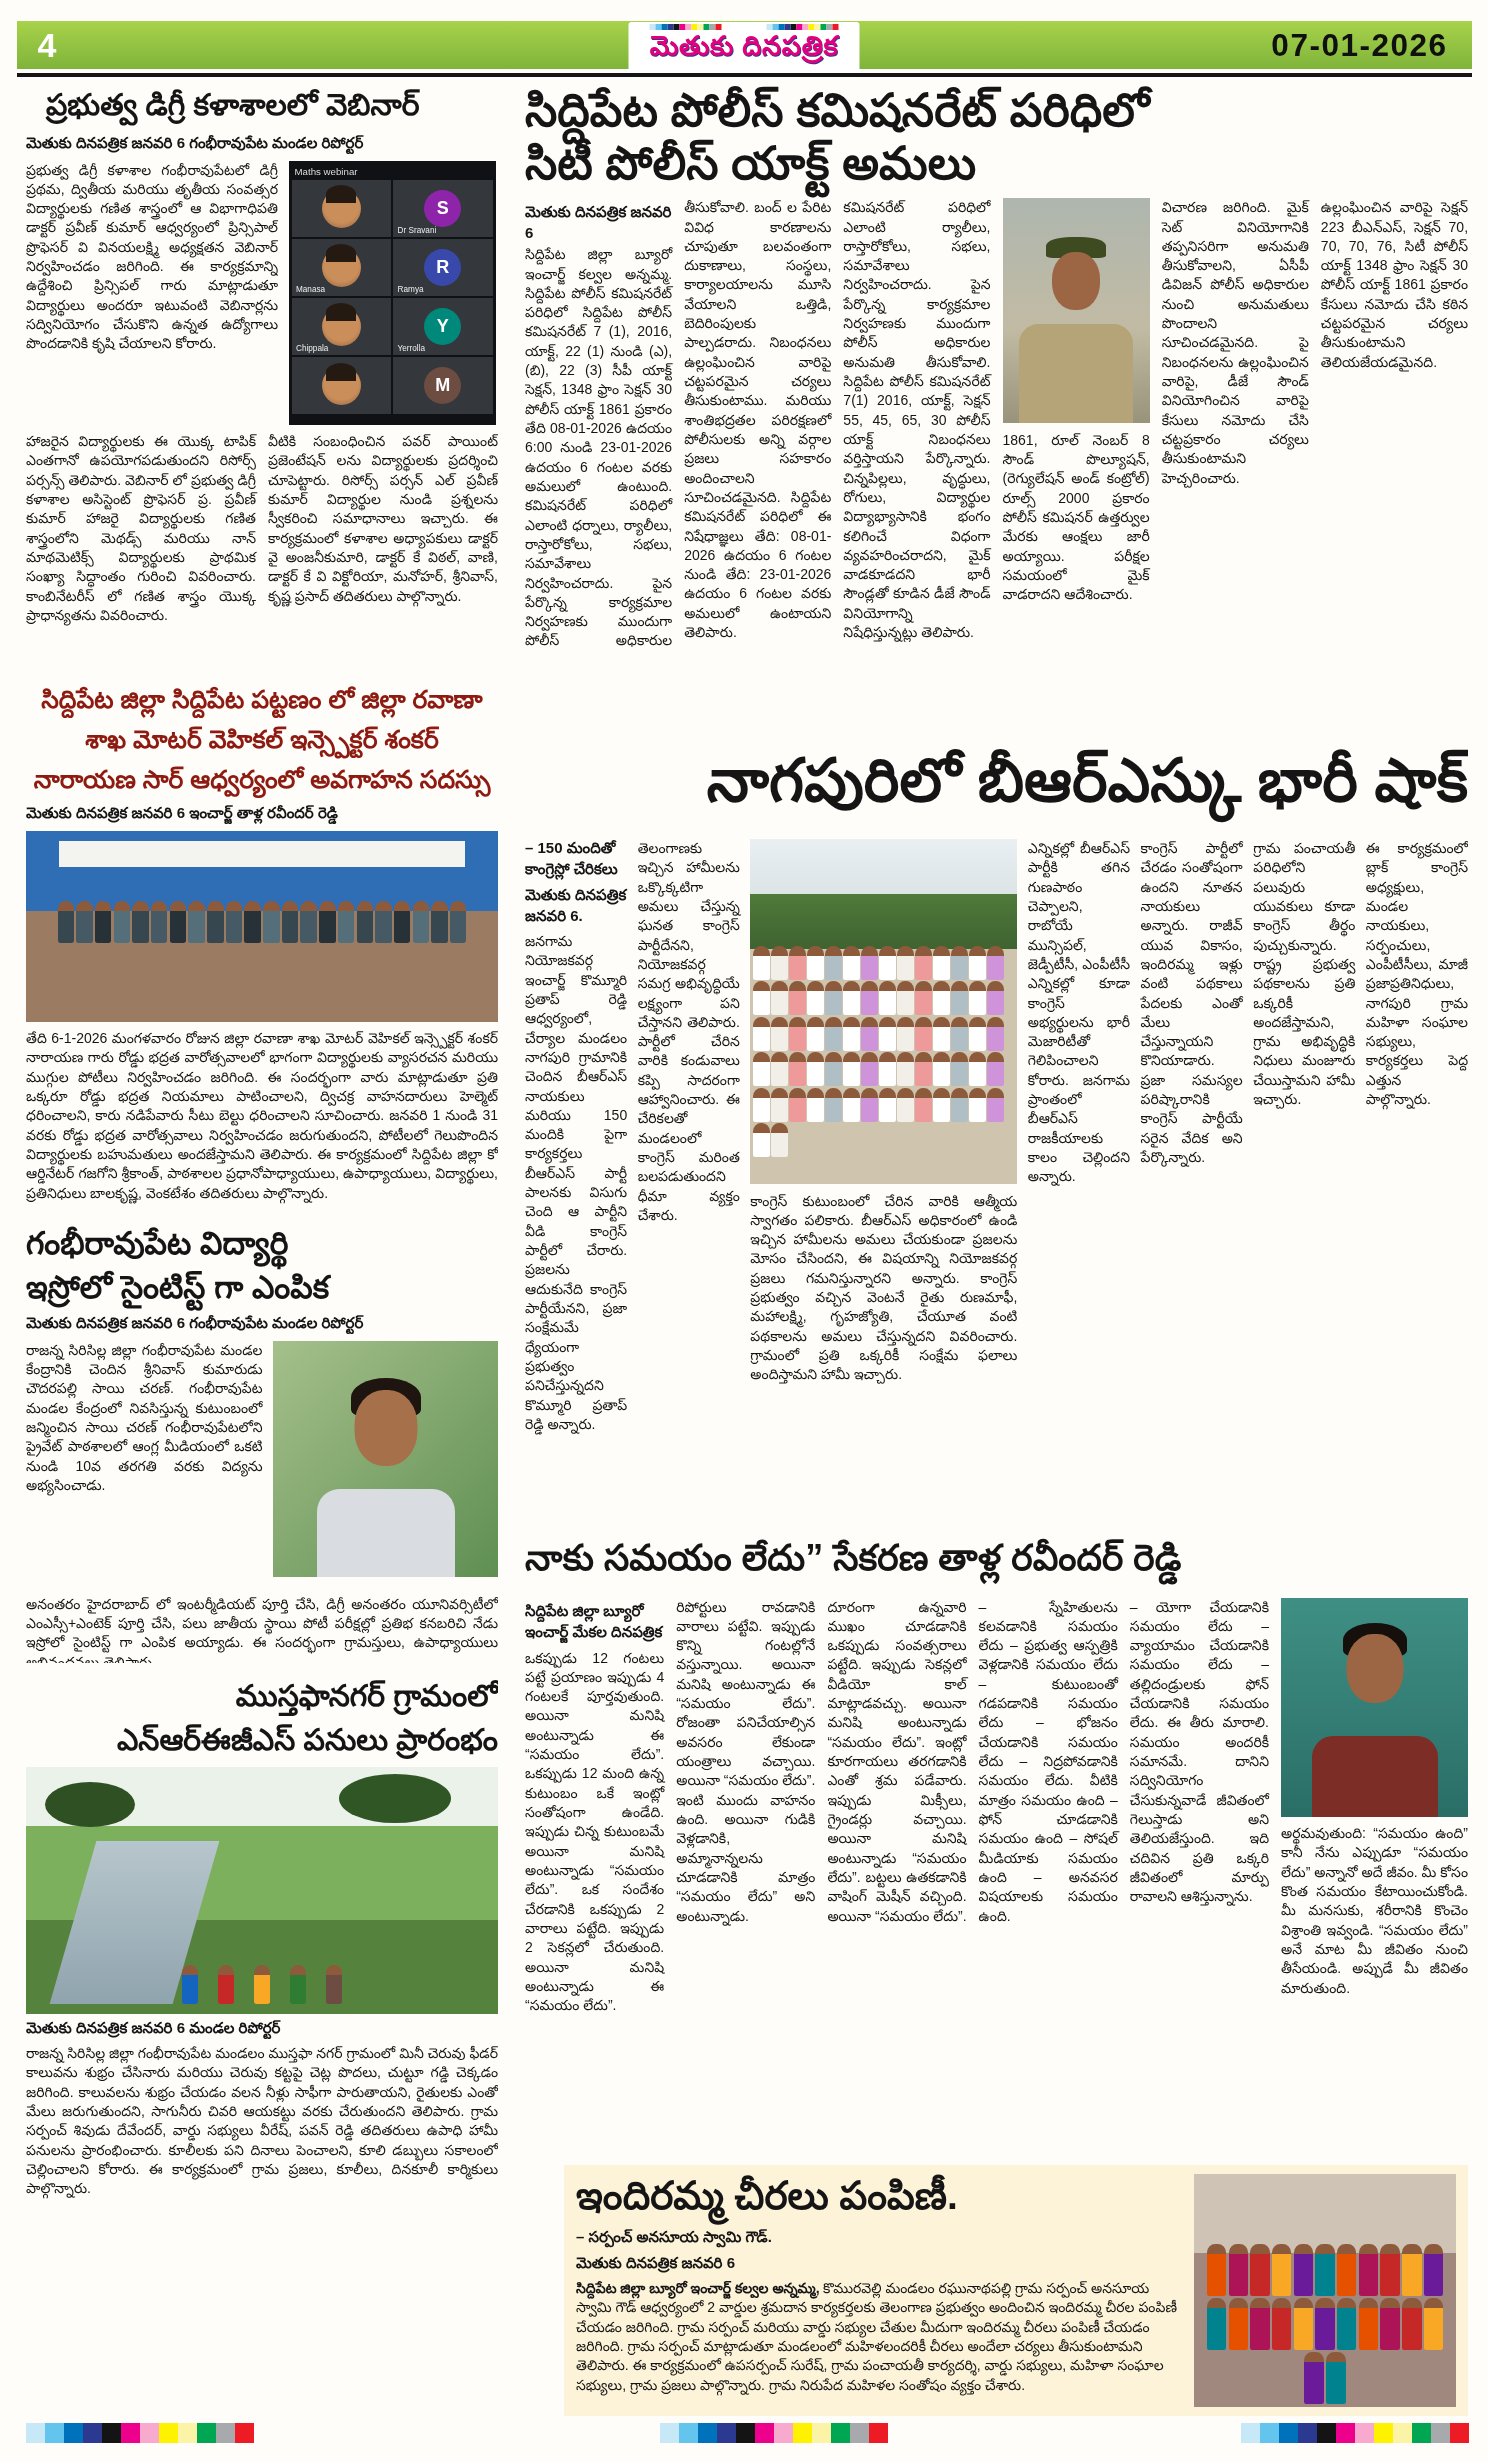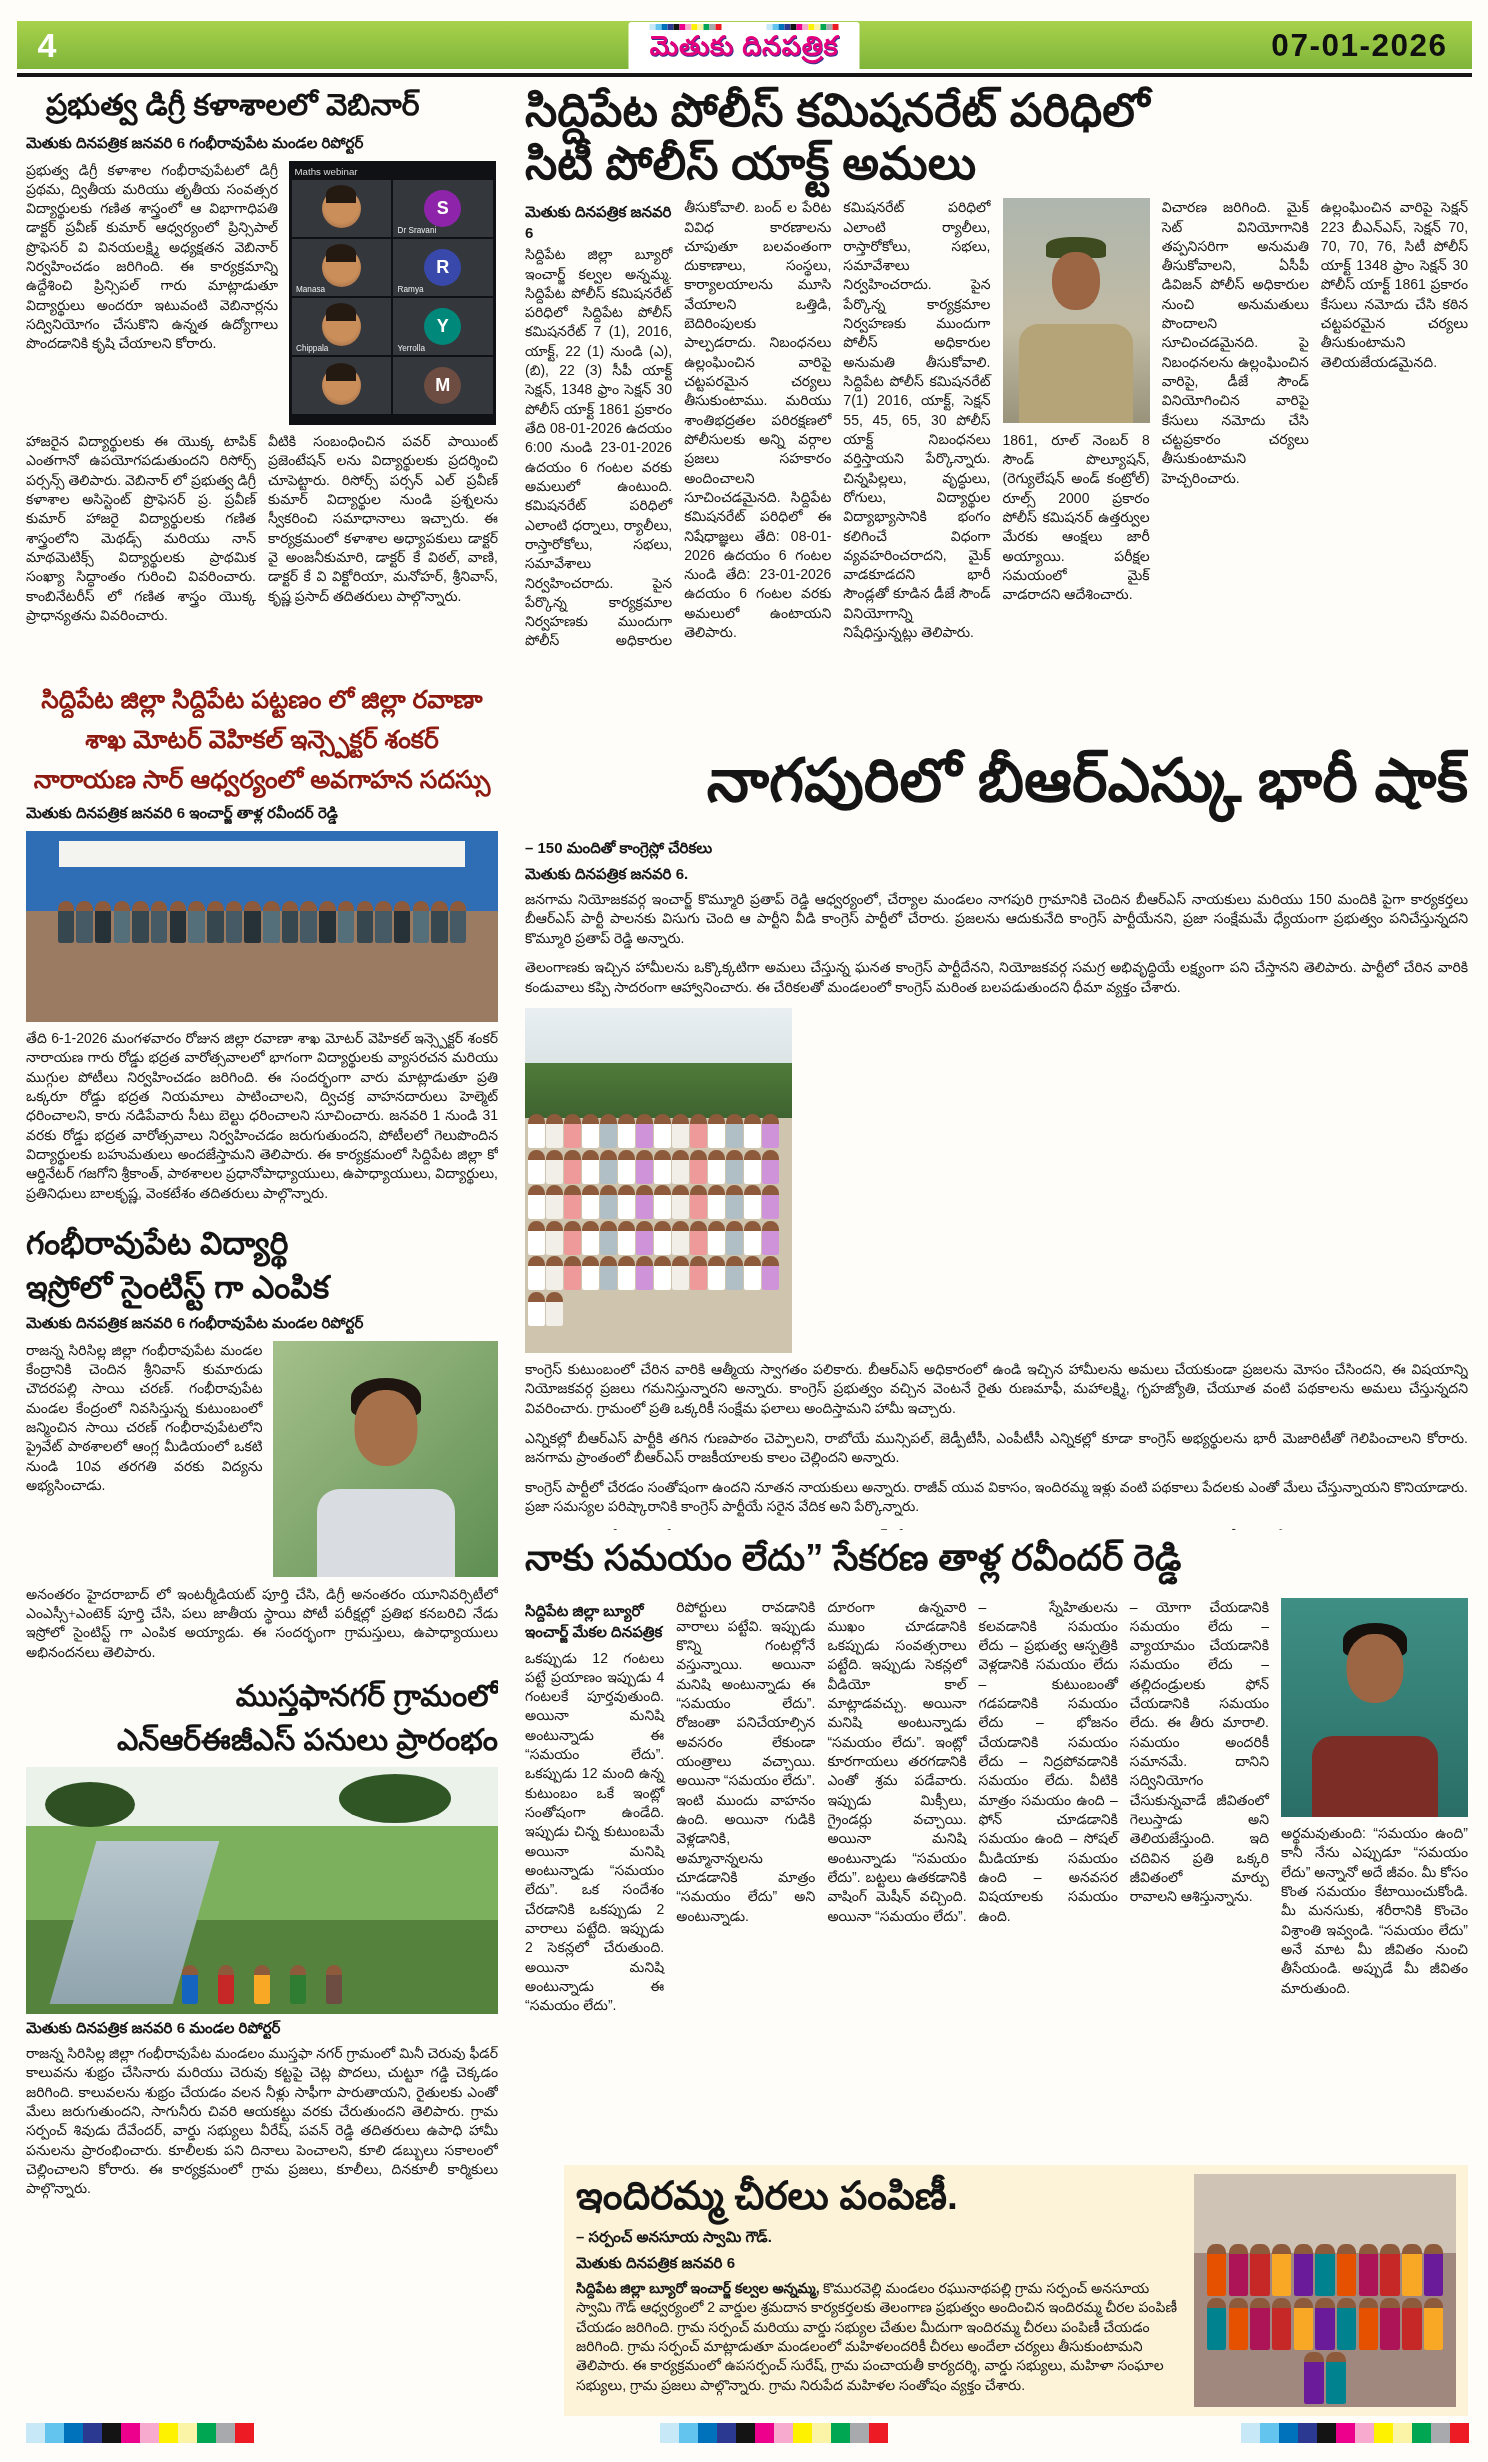--- a/index.html
+++ b/index.html
@@ -67,21 +67,21 @@
   .officer-photo { width:100%; height:225px; margin-bottom:7.5px; position:relative; overflow:hidden;
     background:linear-gradient(180deg,#aeb6ae 0%, #c2bba4 58%, #9a937c 100%); }
   .of-cap { position:absolute; left:50%; transform:translateX(-50%); top:39px; width:60px; height:21px;
     background:#3e4a1f; border-radius:42% 42% 12% 12%; }
   .of-head { position:absolute; left:50%; transform:translateX(-50%); top:54px; width:48px; height:58px;
     background:#9c6644; border-radius:46%; }
   .of-torso { position:absolute; left:50%; transform:translateX(-50%); bottom:0; width:114px; height:99px;
     background:#b5a478; border-radius:19.5px 19.5px 0 0; }
 
   
-  .brs-flex { display:flex; gap:10.5px; margin-top:9px; height:697px; overflow:hidden;flex-direction:column; }
+  .brs-flex { display:flex; gap:10.5px; margin-top:9px; height:697px; overflow:hidden; }
   .brs-center { flex:0 0 267px; }
   .brs-photo { width:267px; height:345px; position:relative; overflow:hidden;
     background:linear-gradient(180deg,#e9eff3 0%,#dce4e6 16%,#4f7a3a 16%,#3f6330 32%,#cfc4ae 32%); }
   .crowd { position:absolute; left:0; right:0; top:30%; bottom:0; display:flex; flex-wrap:wrap;
     align-content:flex-start; gap:1.5px; padding:3px; }
   .person { width:16.5px; height:34px; border-radius:8.2px 8.2px 2.2px 2.2px; display:inline-block;
     background:linear-gradient(180deg,#8d5a3b 0 9.7px, var(--shirt,#fff) 9.7px); }
   .brs-below { margin-top:7.5px; }
 
   
@@ -95,21 +95,21 @@
   .isro-flex { display:flex; gap:10.5px; margin-top:6px; }
   .isro-left { width:237px; height:236px; overflow:hidden; }
   .isro-photo { flex:0 0 225px; height:236px; position:relative; overflow:hidden;
     background:linear-gradient(135deg,#a5c08b,#5f8f52); }
   .is-hair { position:absolute; left:50%; transform:translateX(-50%); top:37px; width:70px; height:39px;
     background:#1f1510; border-radius:50% 50% 20% 20%; }
   .is-head { position:absolute; left:50%; transform:translateX(-50%); top:49px; width:63px; height:76px;
     background:#a6714a; border-radius:46%; }
   .is-torso { position:absolute; left:50%; transform:translateX(-50%); bottom:0; width:138px; height:88px;
     background:#d9dde2; border-radius:22.5px 22.5px 0 0; }
-  .isro-below { margin-top:8px;font-family:Liberation Serif, serif; }
+  .isro-below { margin-top:18px; }
 
   
   .nregs-photo { width:472px; height:247px; position:relative; overflow:hidden; margin-top:6px;
     background:linear-gradient(180deg,#eaf2ea 0 24%, #7cb05c 24% 62%, #55823c 62%); }
   .nregs-photo::before { content:''; position:absolute; top:6%; left:4%; width:90px; height:45px;
     background:#2e5023; border-radius:50%; }
   .nregs-photo::after { content:''; position:absolute; top:3%; right:10%; width:112px; height:49px;
     background:#315626; border-radius:50%; }
   .channel { position:absolute; left:10%; top:30%; width:26%; height:66%;
     background:linear-gradient(180deg,#b7c6cc,#90a4ae); transform:skewX(-16deg); }

